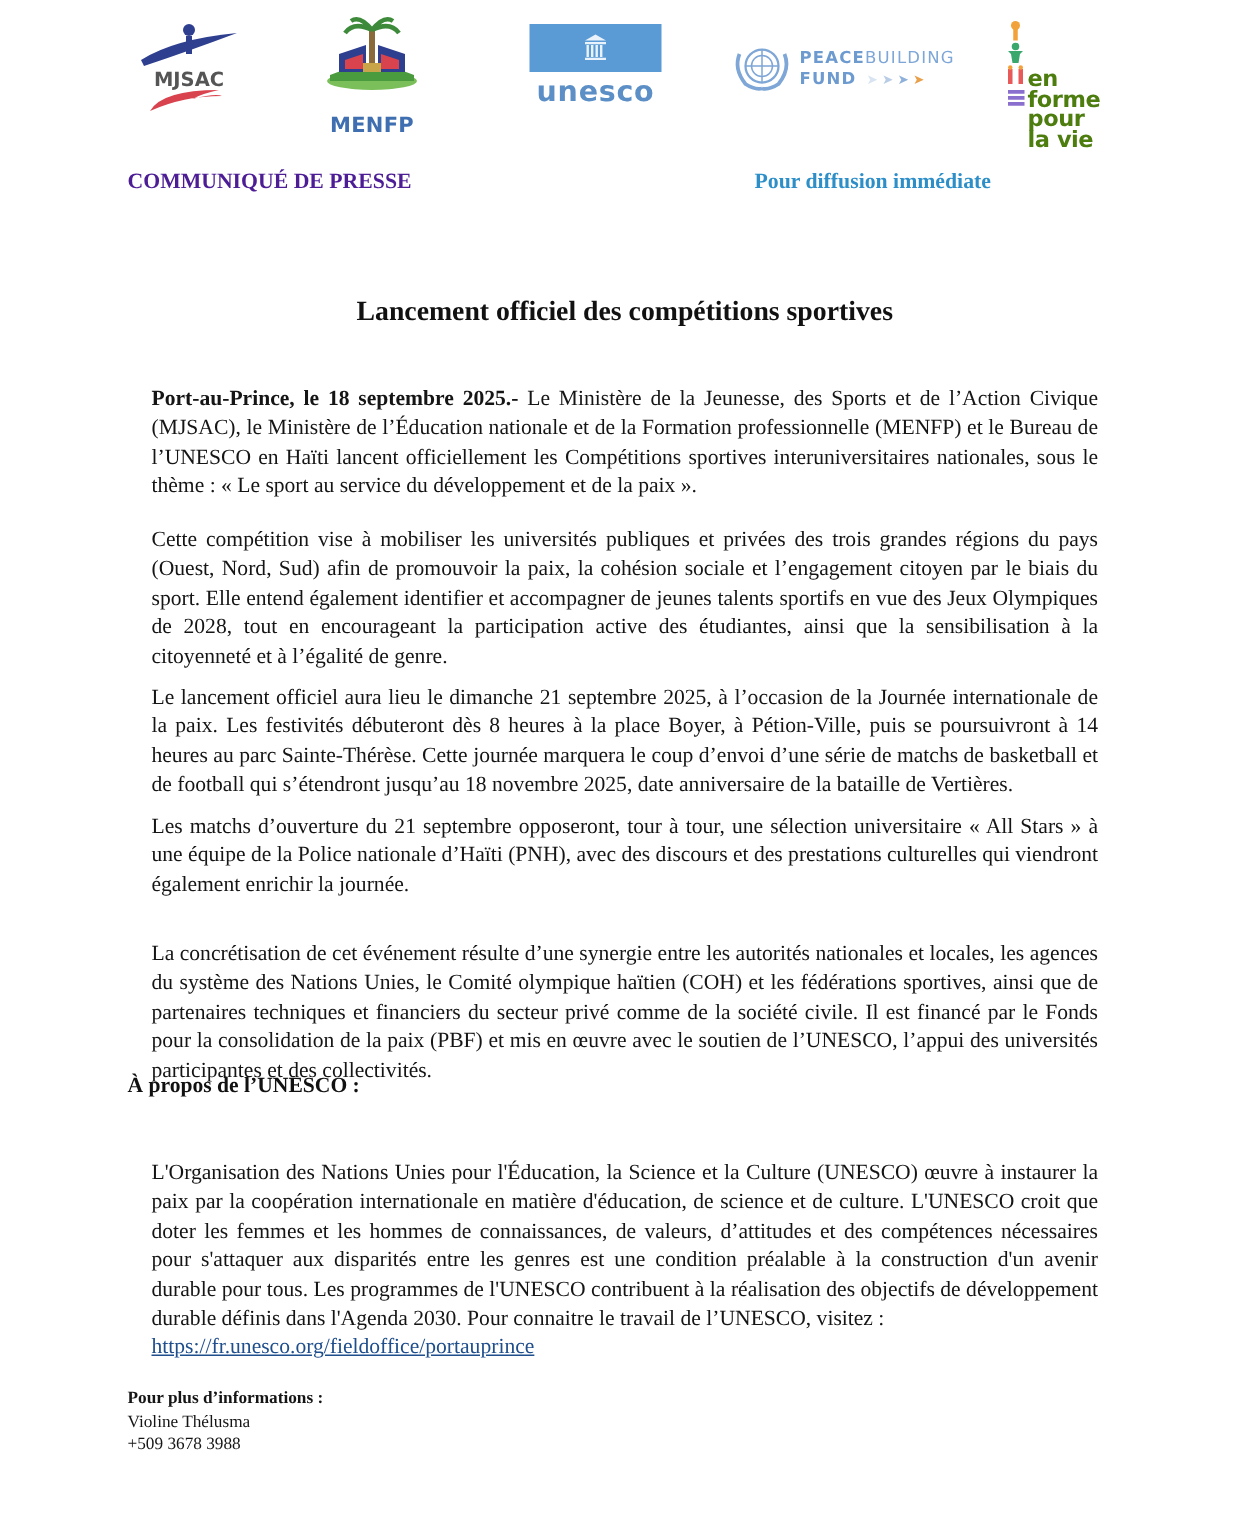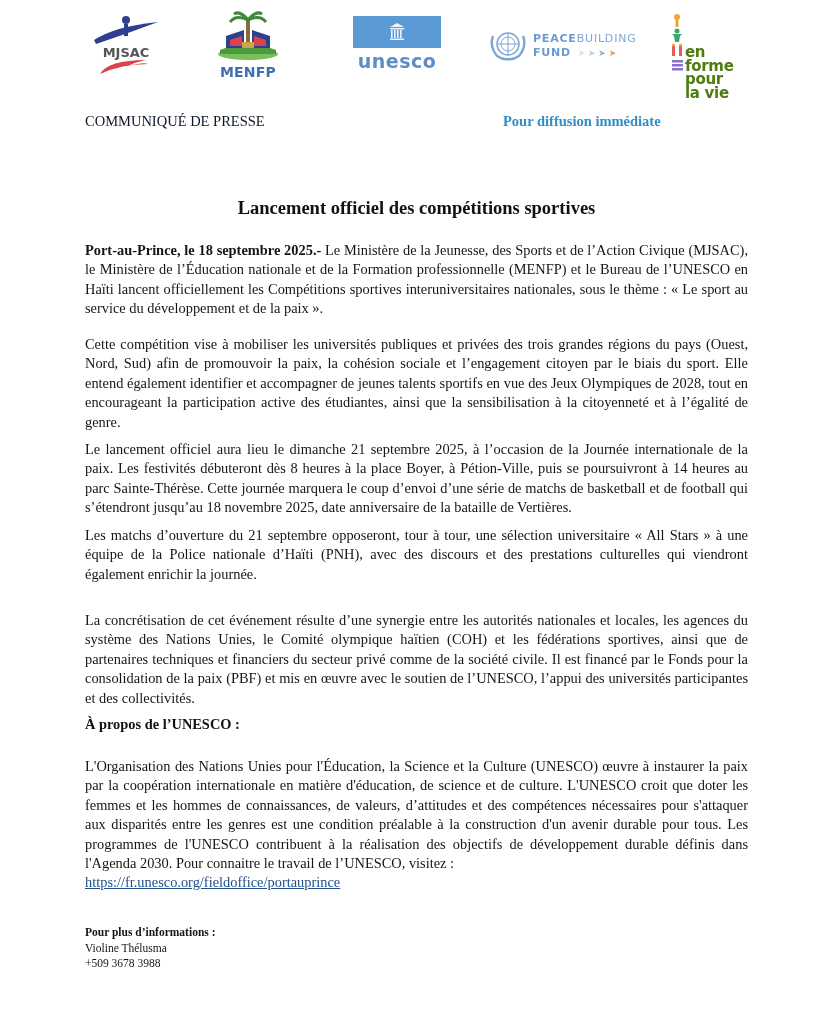--- a/index.html
+++ b/index.html
@@ -10,21 +10,21 @@
     .logo { position: absolute; }
 
     
     .mjsac { left: 86px; top: 14px; width: 80px; height: 62px; }
     .mjsac svg { width: 80px; height: 62px; }
 
     
     .menfp { left: 212px; top: 10px; width: 72px; height: 64px; }
     .menfp svg { width: 72px; height: 50px; display:block; }
     .menfp .menfp-text { font-family: "DejaVu Sans", sans-serif; font-weight: bold; font-size: 14px;
-                         color: #3f6fb0; text-align: center; margin-top: 4px; letter-spacing: 0.2px; }
+                         color: #3f6fb0; text-align: center; margin-top: 16px; letter-spacing: 0.2px; }
 
     
     .unesco { left: 352px; top: 16px; width: 90px; height: 56px; }
     .unesco .box { width: 88px; height: 32px; background: #5b9bd5; margin: 0 auto; position: relative; }
     .unesco .box svg { position: absolute; left: 36px; top: 6px; width: 16px; height: 20px; }
     .unesco .unesco-word { font-family: "DejaVu Sans", sans-serif; font-weight: bold; font-size: 19px;
                            color: #5b8fc6; text-align: center; line-height: 22px; margin-top: 2px; letter-spacing: 0.5px; }
 
     
     .pbf { left: 487px; top: 26px; width: 160px; height: 40px; }
@@ -36,29 +36,29 @@
                       font-size: 11px; font-weight: bold; color: #6d9bd0; letter-spacing: 0.8px; white-space: nowrap; }
     .pbf .dove { font-weight: normal; font-size: 9px; margin-left: 2px; }
 
     
     .efplv { left: 671px; top: 14px; width: 75px; height: 60px; }
     .efplv .icons { position: absolute; left: 0; top: 0; width: 14px; height: 58px; }
     .efplv .words { position: absolute; left: 14px; top: 0; font-family: "DejaVu Sans", sans-serif;
                     font-weight: bold; font-size: 15px; line-height: 13.5px; color: #4d7c0f; letter-spacing: -0.3px; margin-top: 32px; }
 
     
-    .hdr-left { position: absolute; left: 85px; top: 113px; font-weight: normal; font-size: 14.5px; color: #0f172a; }
+    .hdr-left { position: absolute; left: 85px; top: 113px; font-weight: bold; font-size: 14.5px; color: #4c1d95; }
     .hdr-right { position: absolute; left: 503px; top: 113px; font-weight: bold; font-size: 14.5px; color: #2e8fc8; }
 
     .title { position: absolute; left: 0; width: 833px; top: 196px; text-align: center;
              font-weight: bold; font-size: 18.5px; line-height: 24px; color: #111; }
 
     .body { position: absolute; left: 85px; width: 663px; font-size: 14.4px; line-height: 19.4px;
             text-align: justify; color: #151515; }
-    .body p { margin: 0; }
+    .body p { margin: 16px; }
     .p1 { top: 241px; }
     .p2 { top: 335px; }
     .p3 { top: 440px; }
     .p4 { top: 526px; }
     .p5 { top: 611px; }
     .about-h { position: absolute; left: 85px; top: 716px; font-weight: bold; font-size: 14.4px; }
     .p6 { top: 757px; }
     .last-line { text-align-last: left; }
     a.link { color: #1f4e8c; text-decoration: underline; }
 

